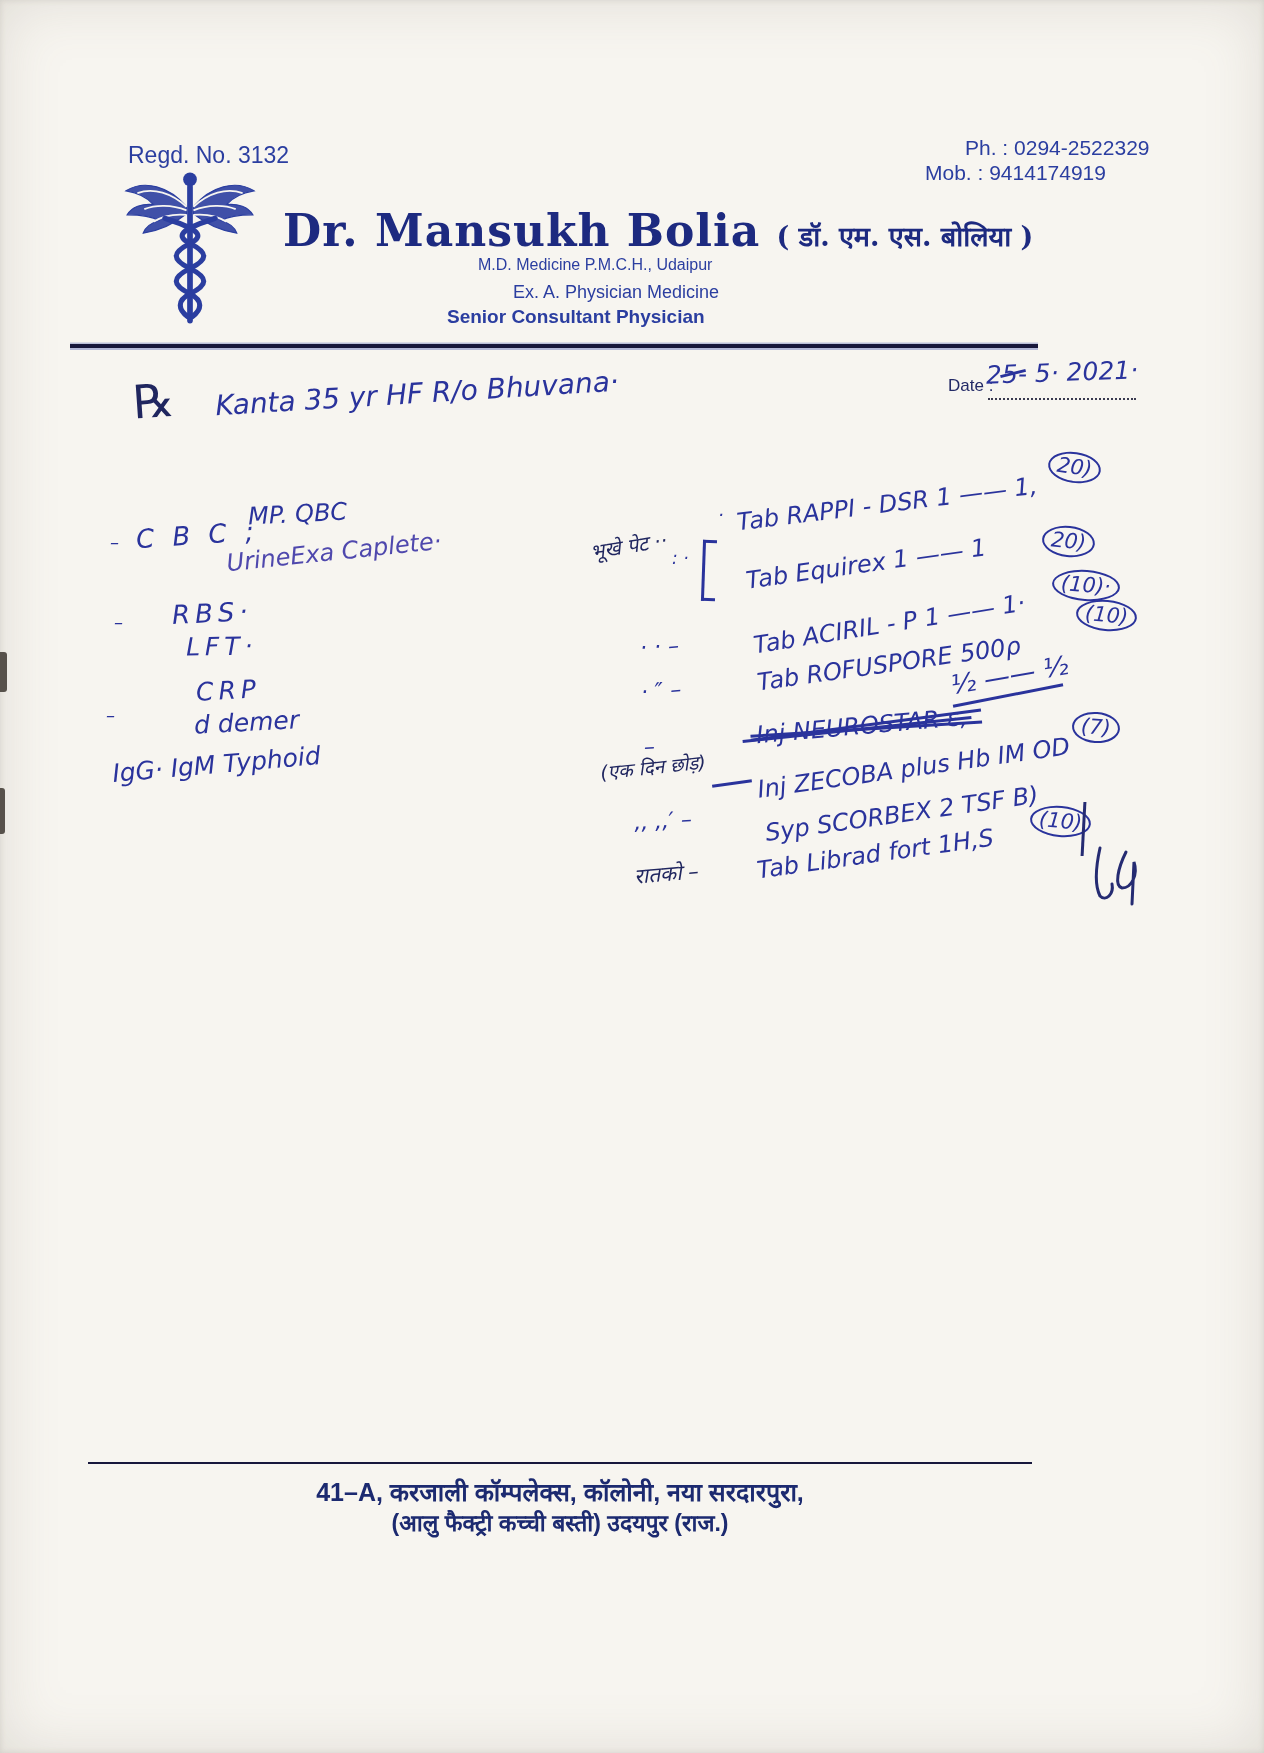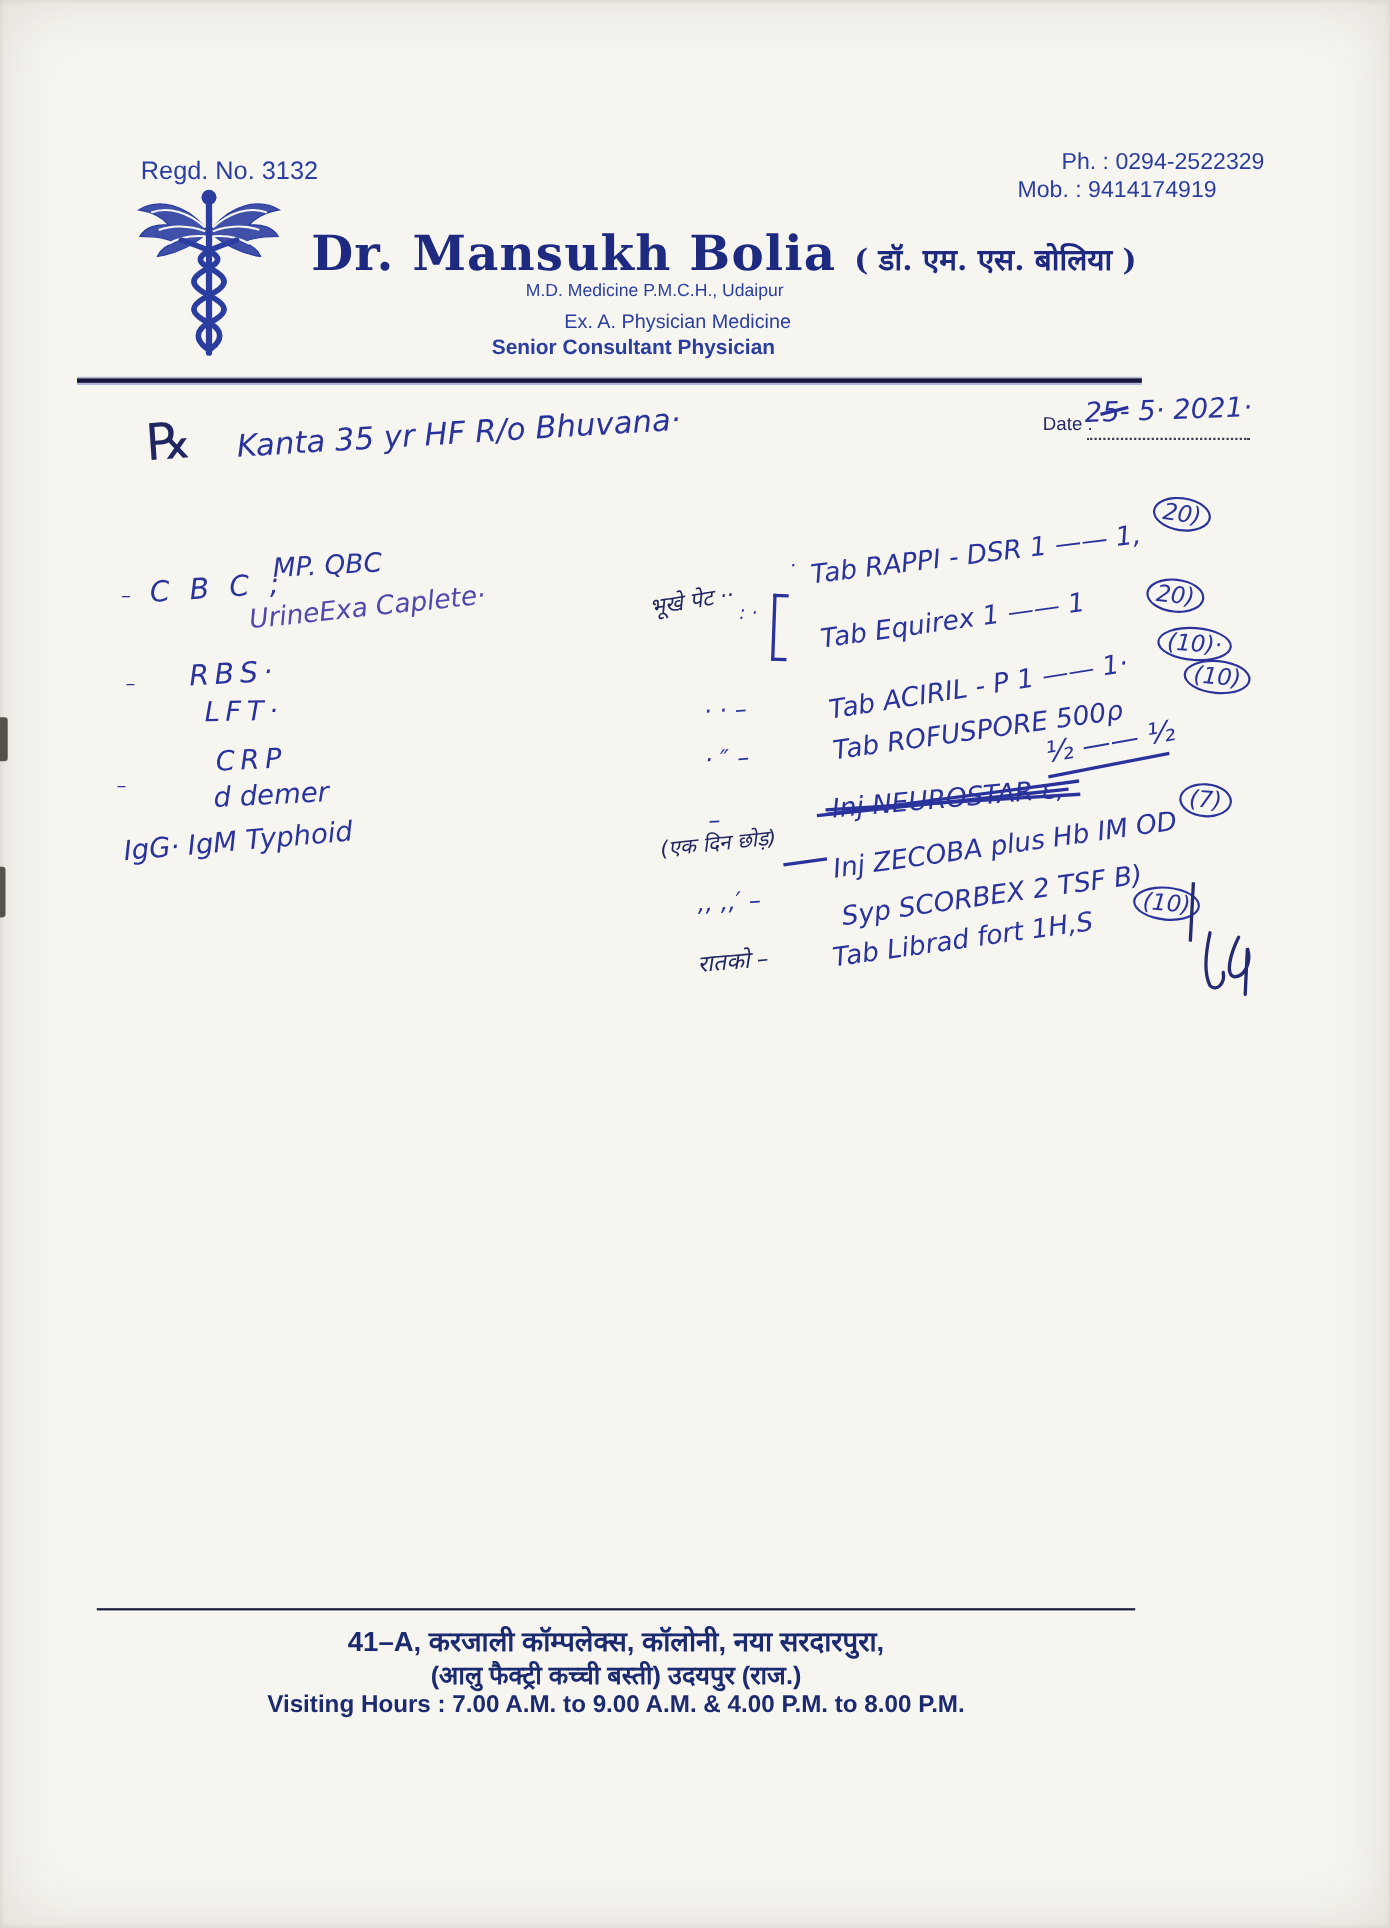--- a/index.html
+++ b/index.html
@@ -148,15 +148,14 @@
       <g fill="none" stroke="#252b72" stroke-width="3" stroke-linecap="round">
         <path d="M14 6 C10 24 8 42 14 54 C20 60 28 52 26 42"></path>
         <path d="M40 10 C32 26 28 44 36 46 C46 46 52 32 48 20 L46 62"></path>
       </g>
     </svg>
   </div>
 
   <div class="abs rule" style="left:88px;top:1462px;width:944px;height:2px;"></div>
   <div class="abs print-dark" style="left:88px;top:1474px;width:944px;text-align:center;font-size:25px;font-weight:bold;color:#1c2a70;">41–A, करजाली कॉम्पलेक्स, कॉलोनी, नया सरदारपुरा,</div>
   <div class="abs print-dark" style="left:88px;top:1506px;width:944px;text-align:center;font-size:23px;font-weight:bold;color:#1c2a70;">(आलु फैक्ट्री कच्ची बस्ती) उदयपुर (राज.)</div>
-  <div class="abs print-dark" style="left:88px;top:1536px;width:944px;text-align:center;font-size:22px;font-weight:bold;color:#1c2a70;">Visiting Hours : 7.00 A.M. to 9.00 A.M. &amp; 4.00 P.M. to 8.00 P.M.</div>
 
 </div>
 
 </body></html>

